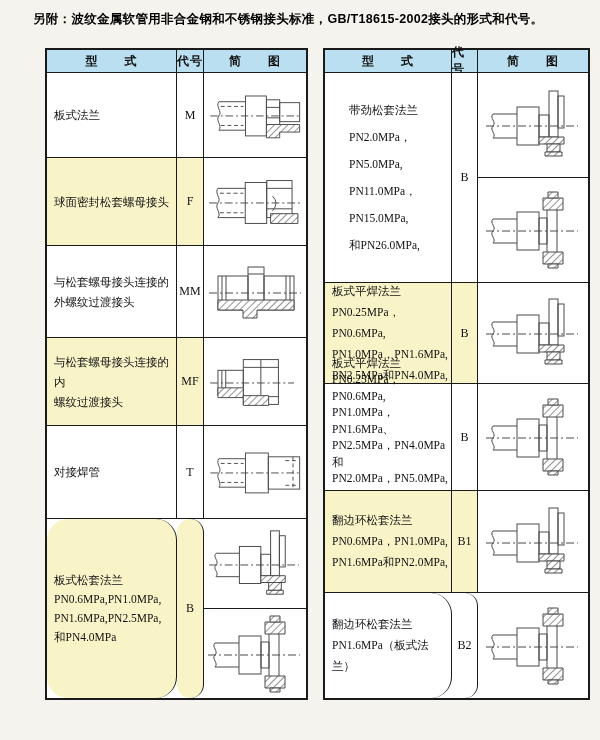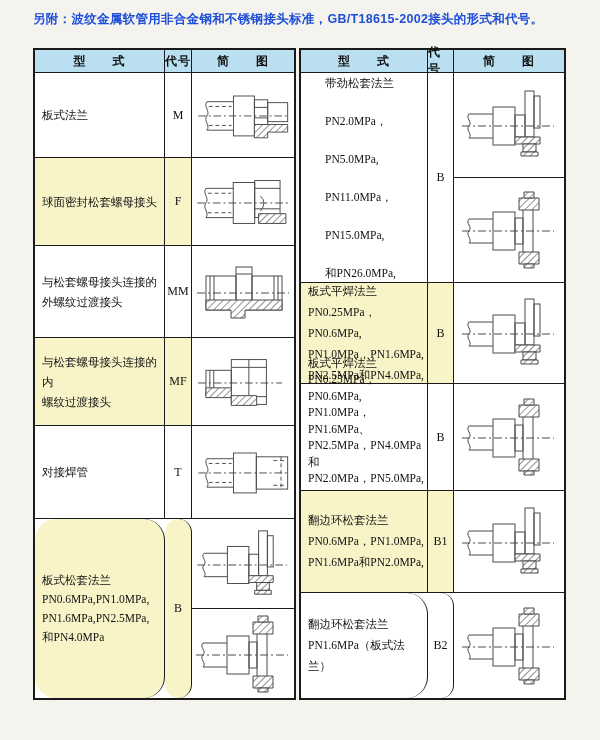--- a/index.html
+++ b/index.html
@@ -8,27 +8,27 @@
     width:600px;height:740px;
     background:var(--page-bg,#f5f3ee);
     font-family:"Liberation Serif", serif;
     color:#111;
     overflow:hidden;
   }
   .title{
     position:absolute;left:33px;top:11px;width:540px;
     font-family:"Liberation Sans", sans-serif;
     font-weight:bold;font-size:12.5px;letter-spacing:.3px;
-    color:#1d4ed8;
+    color:#000000;
   }
   .tables{position:absolute;left:33px;top:48px;display:flex;gap:3px;}
   .tbl{
     display:grid;background:#fff;
     border:2px solid var(--border,#1a1a1a);
-    box-sizing:border-box;height:652px;
+    box-sizing:border-box;height:652px;margin-left:12px;
   }
   .tbl-left{width:263px;grid-template-columns:130px 27px 1fr;
     grid-template-rows:23px 85px 88px 92px 88px 93px auto;}
   .tbl-right{width:267px;grid-template-columns:127px 26px 1fr;
     grid-template-rows:23px 210px 101px 107px 102px auto;}
   .c{
     border-right:1px solid var(--border,#1a1a1a);
     border-bottom:1px solid var(--border,#1a1a1a);
     box-sizing:border-box;background:#fff;
     display:flex;align-items:center;
@@ -42,21 +42,21 @@
   }
   .typ{
     padding:4px 3px 4px 7px;font-size:11.5px;line-height:20px;
     white-space:pre-line;
   }
   .cod{justify-content:center;font-size:12px;}
   .hl{background:var(--highlight-bg,#f8f4c8);}
   .dia{flex-direction:column;align-items:stretch;padding:0;}
   .sub{flex:1;display:flex;align-items:center;justify-content:center;}
   .sub + .sub{border-top:1px solid var(--border,#1a1a1a);}
-  .lh27{line-height:38px;padding-left:24px;}
+  .lh27{line-height:27px;padding-left:24px;}
   .lh21{line-height:21px;}
   .lh19{line-height:19px;}
   .lh16{line-height:16.5px;}
   svg.diag{display:block;}
 </style>
 </head>
 <body>
 
 <div class="page">
 

